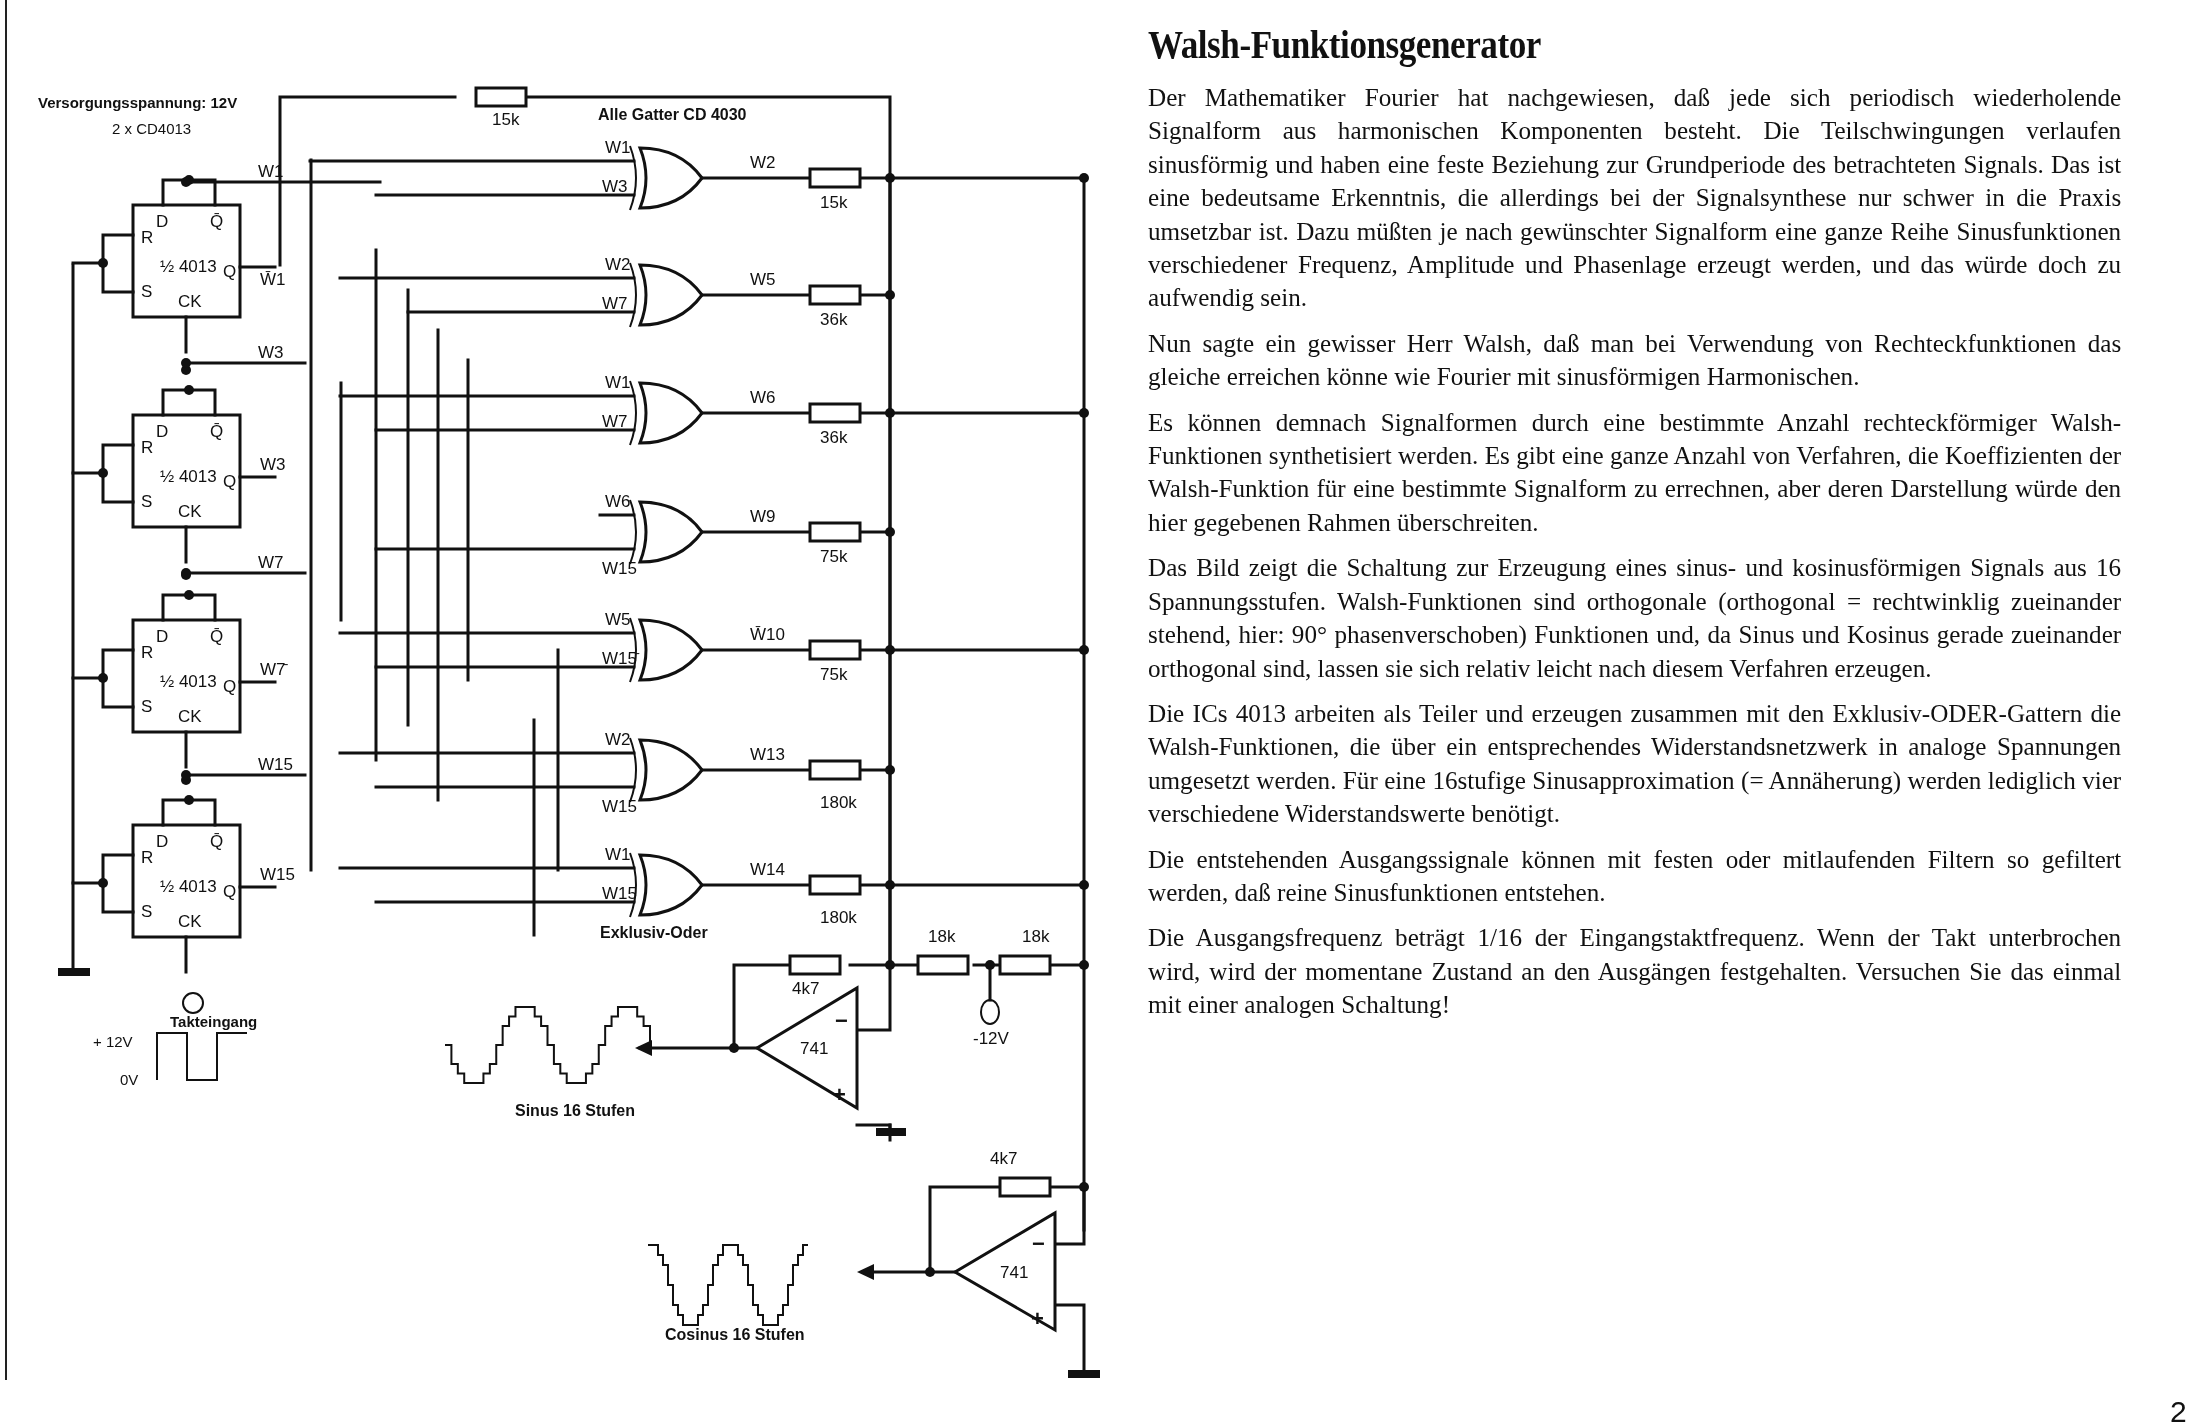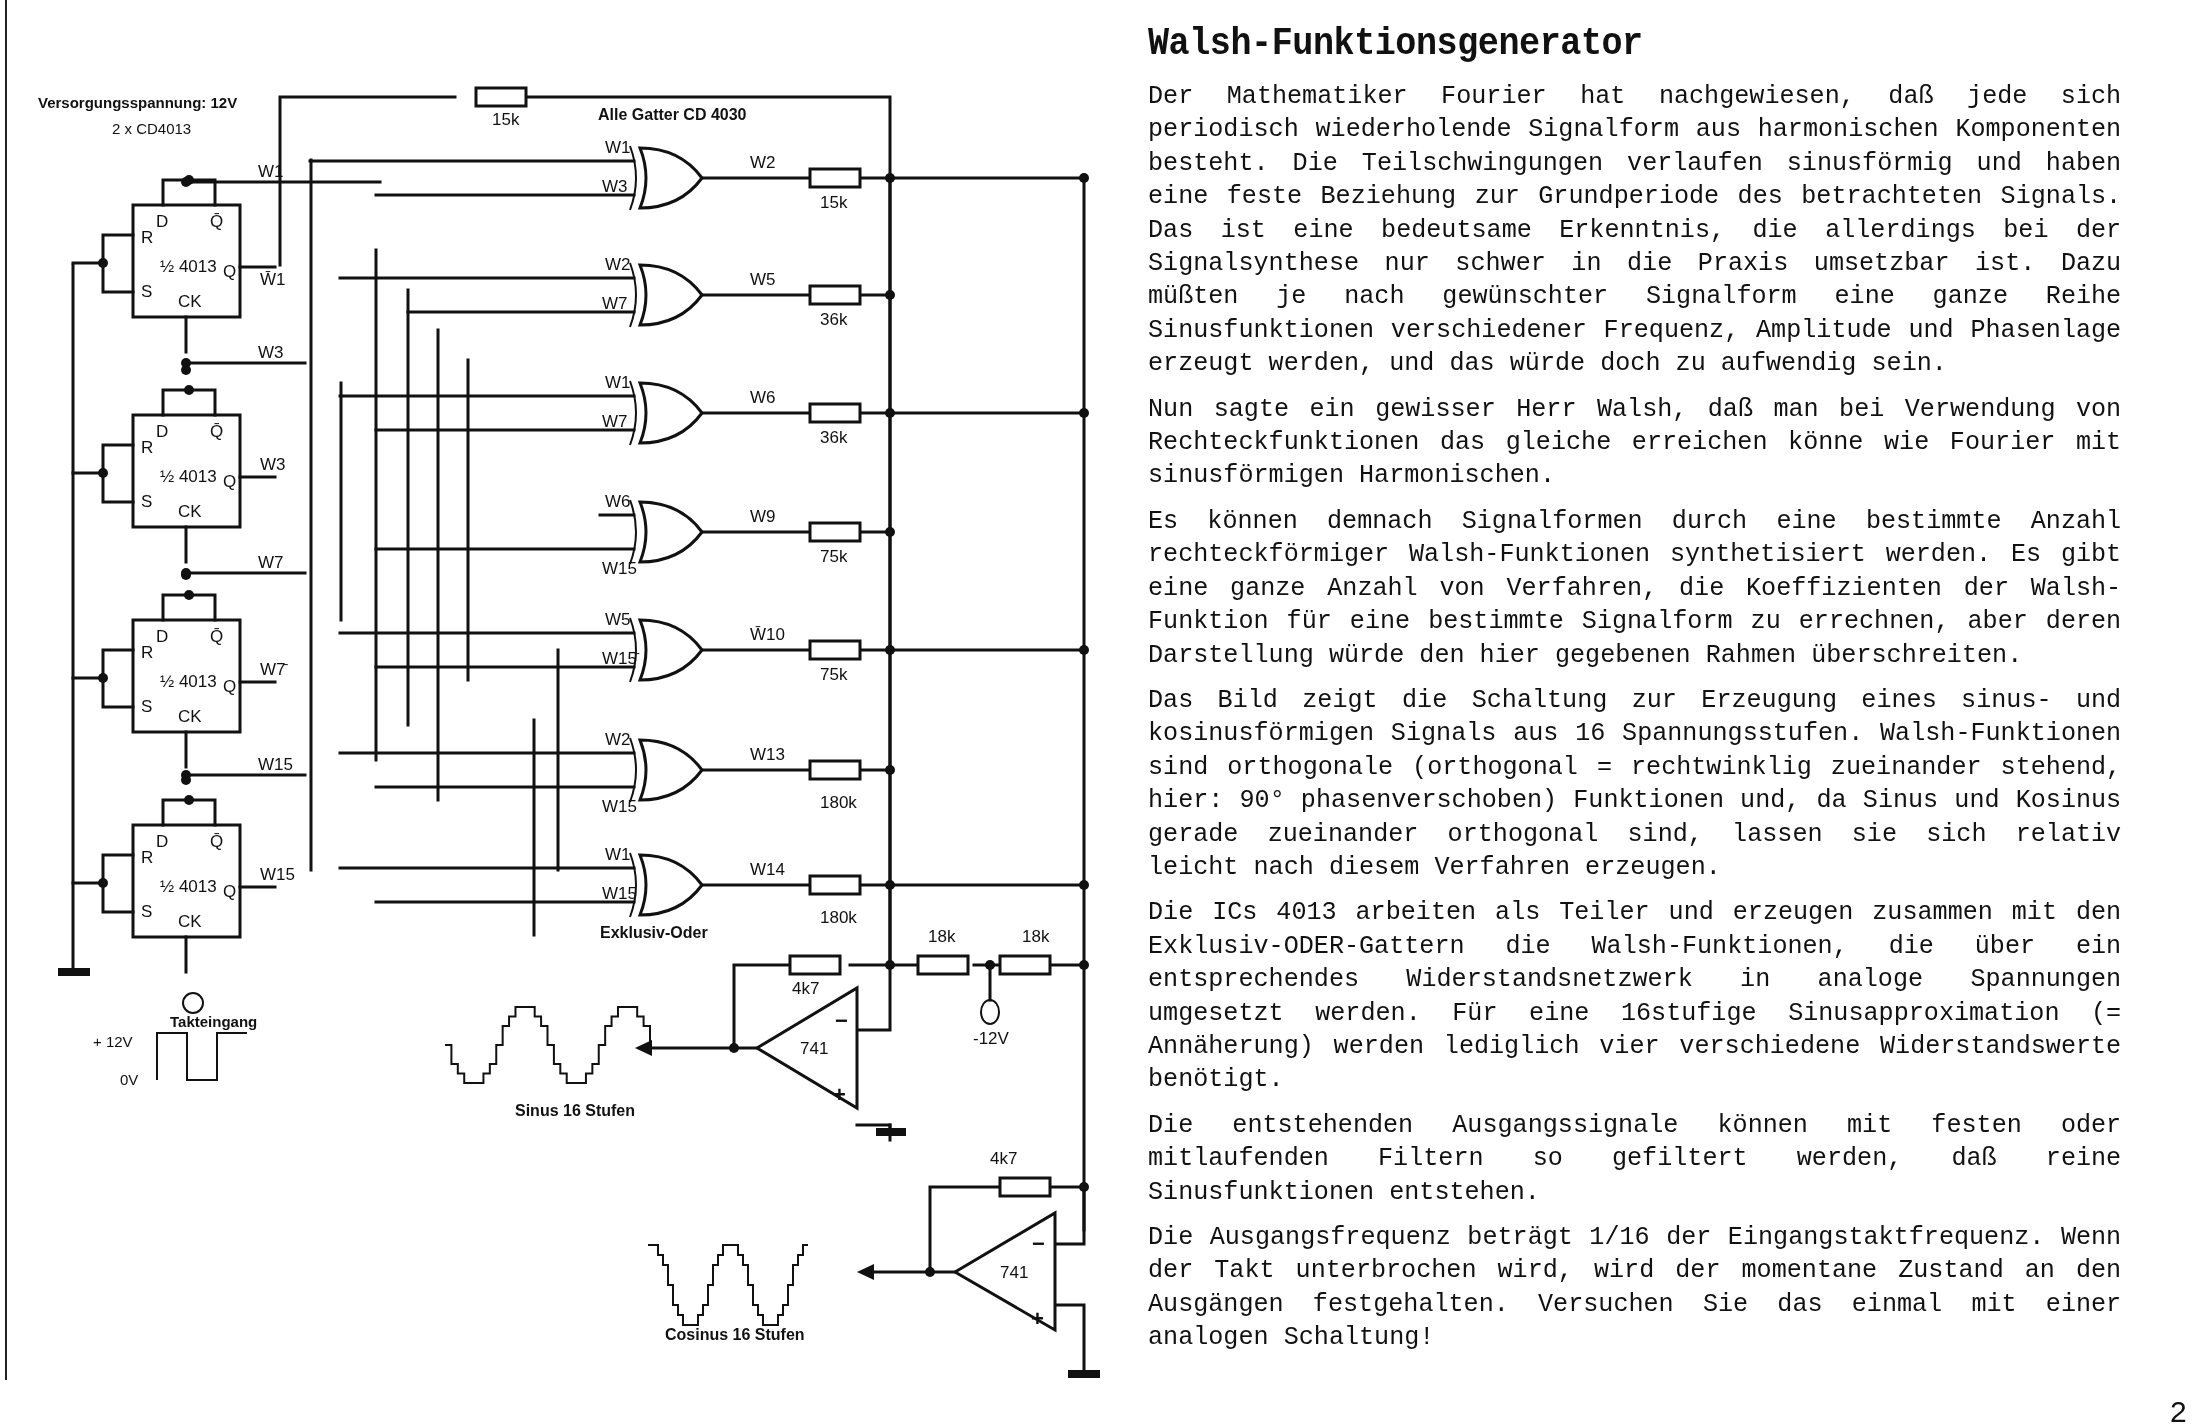--- a/index.html
+++ b/index.html
@@ -6,21 +6,21 @@
   body{width:2192px;height:1424px;position:relative;overflow:hidden;color:#111;}
   #schematic{position:absolute;left:0;top:0;width:1140px;height:1424px;}
   #schematic text{font-family:"Liberation Sans",sans-serif;fill:#111;}
   .wire{stroke:#111;stroke-width:3;fill:none;stroke-linecap:square;}
   .thin{stroke:#111;stroke-width:2;fill:none;}
   .box{stroke:#111;stroke-width:3;fill:#fff;}
   .dot{fill:#111;}
   .lbl{font-size:17px;}
   .lblb{font-size:16px;font-weight:bold;}
   .pin{font-size:17px;}
-  .article{position:absolute;left:1148px;top:22px;width:988px;font-family:Liberation Mono, monospace;}
+  .article{position:absolute;left:1148px;top:22px;width:988px;font-family:Liberation Serif, serif;}
   .article h1{margin:0 0 14px 0;font-size:39px;font-weight:bold;letter-spacing:-0.5px;transform:scaleX(0.9);transform-origin:left;white-space:nowrap;}
   .article p{margin:0 0 12px 0;font-size:25.5px;line-height:33.4px;text-align:justify;transform:scaleX(0.985);transform-origin:left;}
   .pagenum{position:absolute;left:2170px;top:1395px;font-family:"Liberation Sans",sans-serif;font-size:30px;}
   .leftrule{position:absolute;left:5px;top:0;width:2px;height:1380px;background:#222;}
 </style>
 </head>
 <body>
 
 <div class="leftrule"></div>
 

